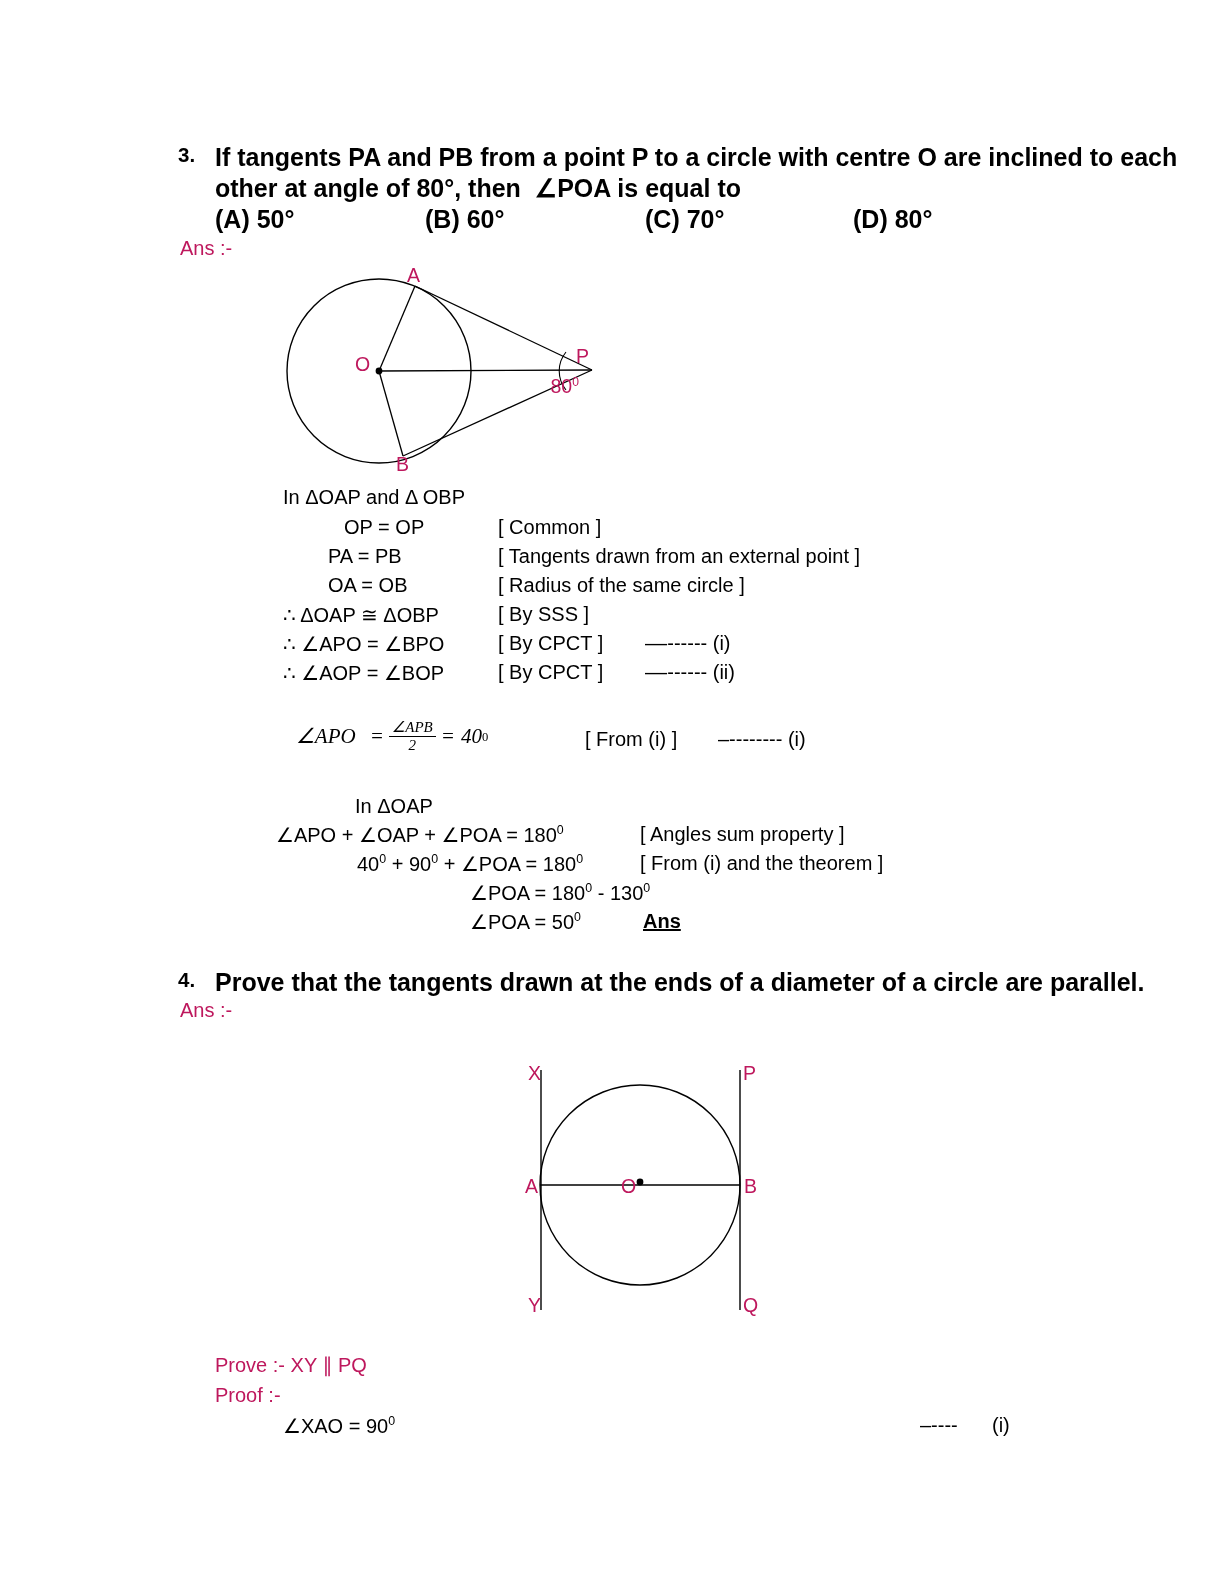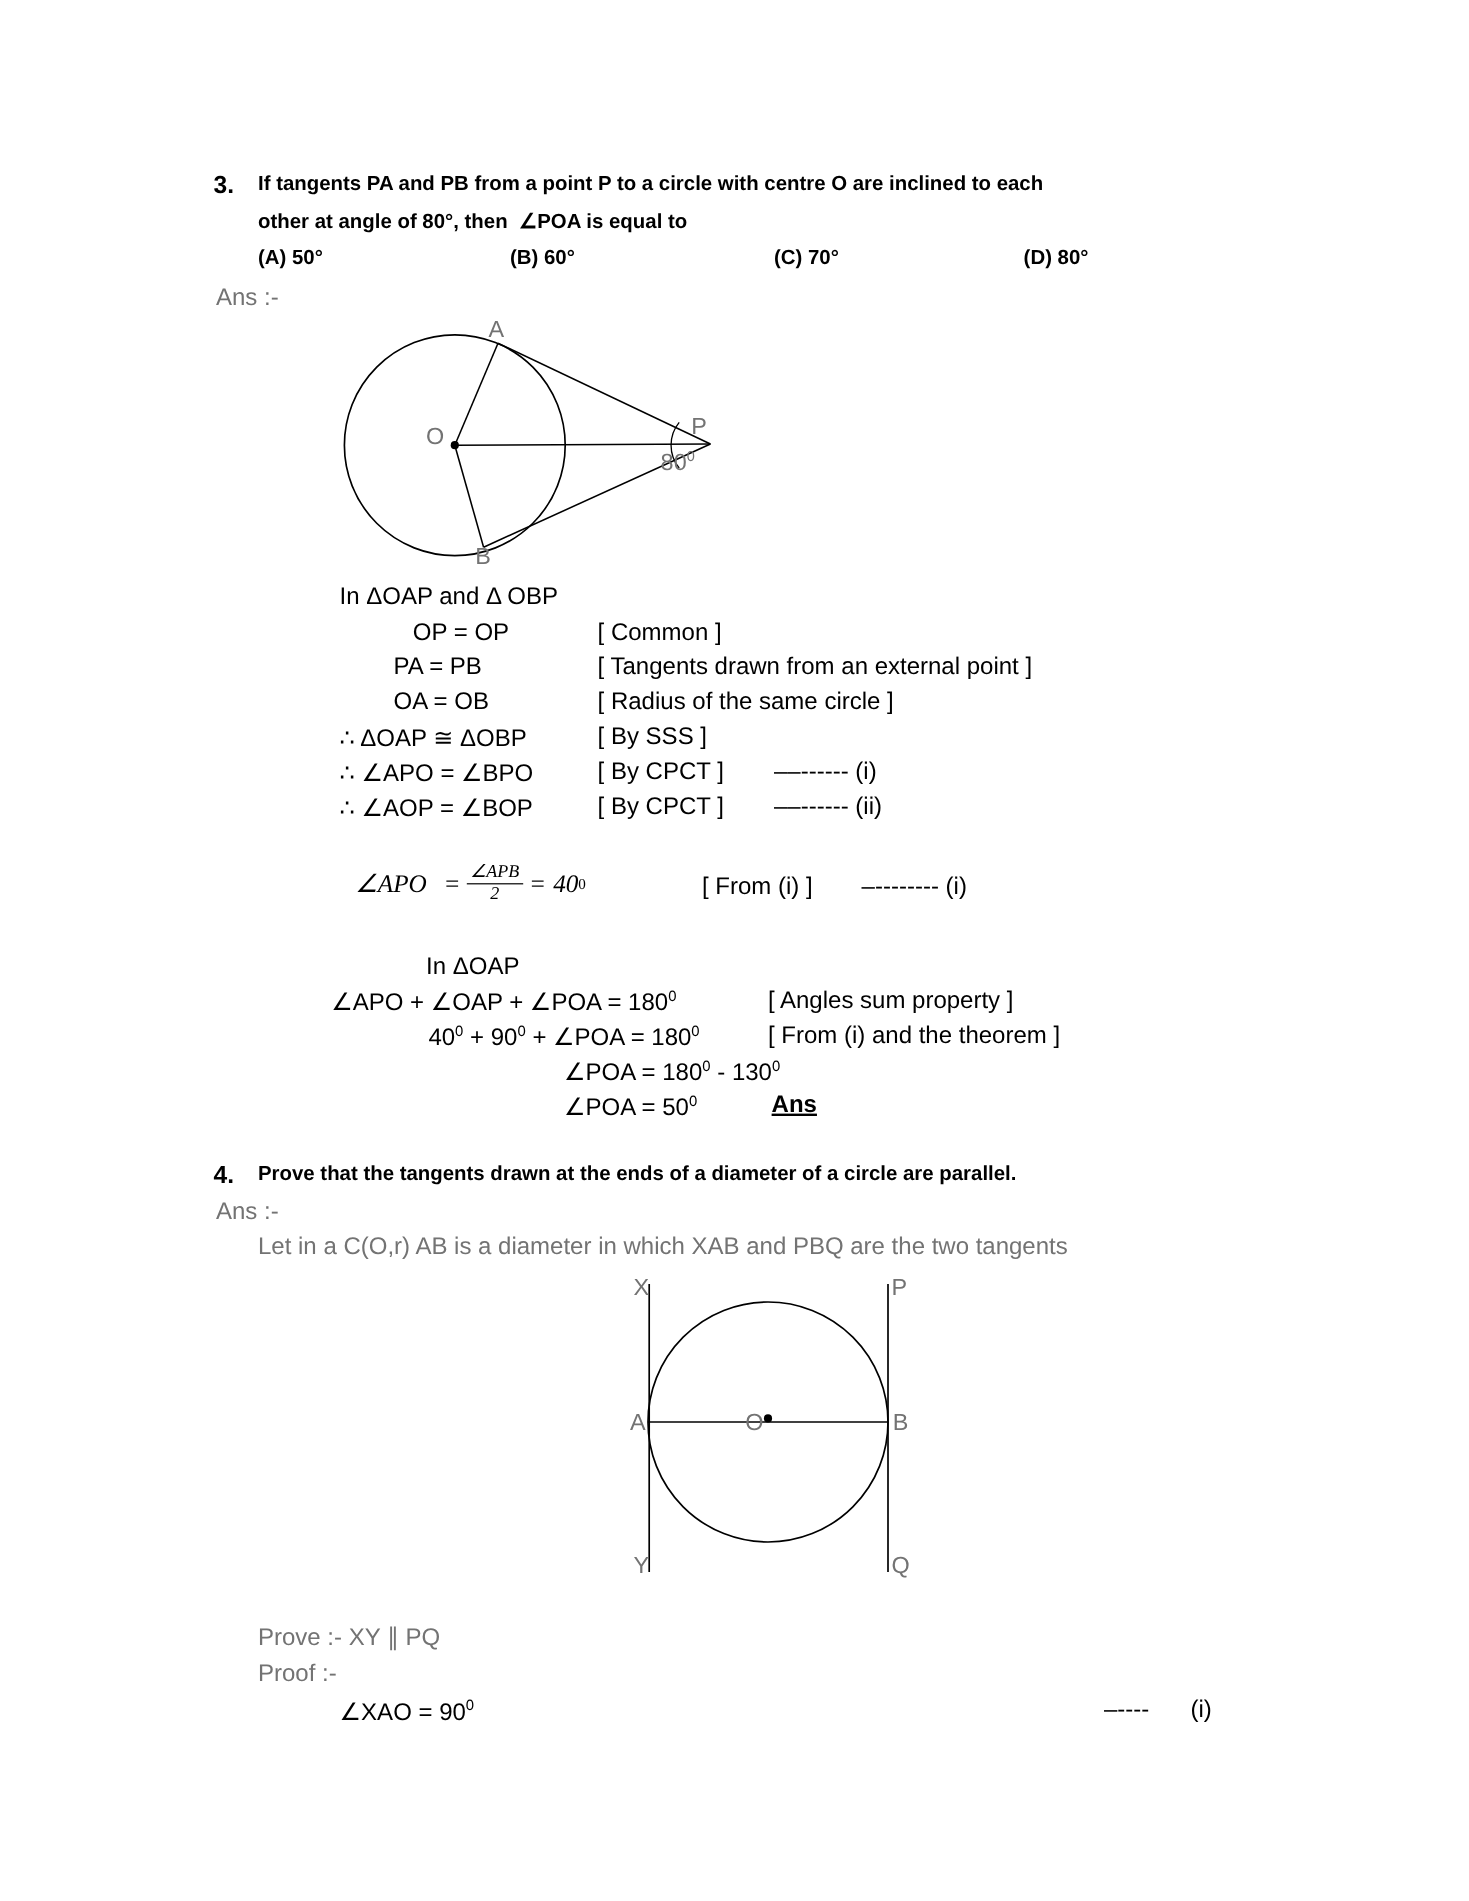--- a/index.html
+++ b/index.html
@@ -15,21 +15,21 @@
     font-family: "Liberation Sans", sans-serif;
     color: #000000;
     overflow: hidden;
   }
 
   
   .t {
     position: absolute;
     white-space: pre;
     line-height: 1.0;
-    color: #737373;
+    color: #be185d;
   }
   .bold { font-weight: bold; }
   .u { text-decoration: underline; }
 
   
   .s19 { font-size: 19.5px; }
   .s20 { font-size: 20px; }
 
   
   .sup {
@@ -40,21 +40,21 @@
 
   
   .qnum {
     position: absolute;
     font-weight: bold;
     font-size: 20.5px;
   }
   .qtext {
     position: absolute;
     font-weight: bold;
-    font-size: 17px;
+    font-size: 25px;
     white-space: pre;
   }
 
   
   .prow { position: absolute; font-size: 20px; white-space: pre; }
 
   
   .mathline {
     position: absolute;
     font-family: "Liberation Serif", serif;
@@ -195,21 +195,20 @@
   <div class="prow" style="left:470px; top:881px;">∠POA = 180<span class="sup">0</span> - 130<span class="sup">0</span></div>
 
   <div class="prow" style="left:470px; top:910px;">∠POA = 50<span class="sup">0</span></div>
   <div class="prow bold u" style="left:643px; top:910px;">Ans</div>
 
   <div class="qnum" style="left:178px; top:968px;">4.</div>
   <div class="qtext" style="left:215px; top:968px;">Prove that the tangents drawn at the ends of a diameter of a circle are parallel.</div>
 
   <div class="t s20" style="left:180px; top:1000px;">Ans :-</div>
 
-  <div class="t s20" style="left:215px; top:1029px;">Let in a C(O,r) AB is a diameter in which XAB and PBQ are the two tangents</div>
 
   <div class="diagram" style="left:520px; top:1060px;">
     <svg width="250" height="260" viewBox="0 0 250 260">
 
       <circle cx="120" cy="125" r="100" fill="none" stroke="#000" stroke-width="1.4"></circle>
 
       <circle cx="120" cy="122" r="3.4" fill="#000"></circle>
 
       <line x1="20" y1="125" x2="220" y2="125" stroke="#000" stroke-width="1.3"></line>
 

